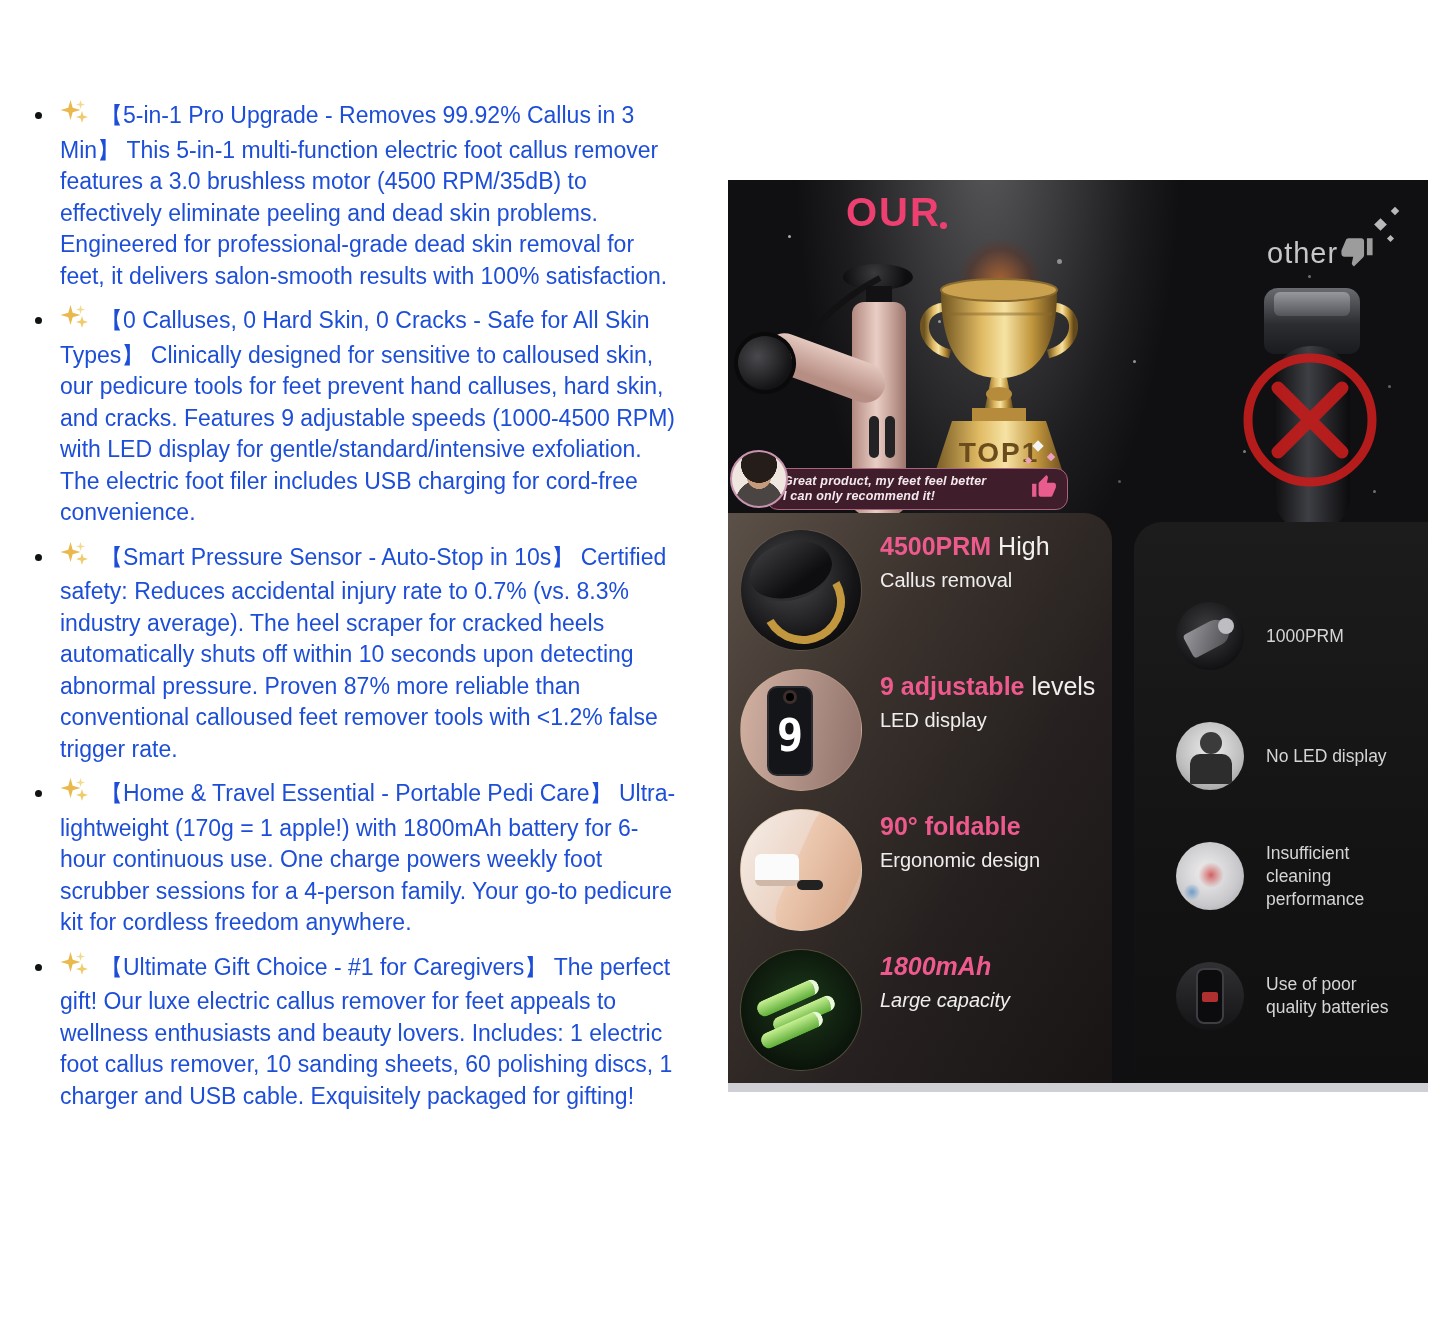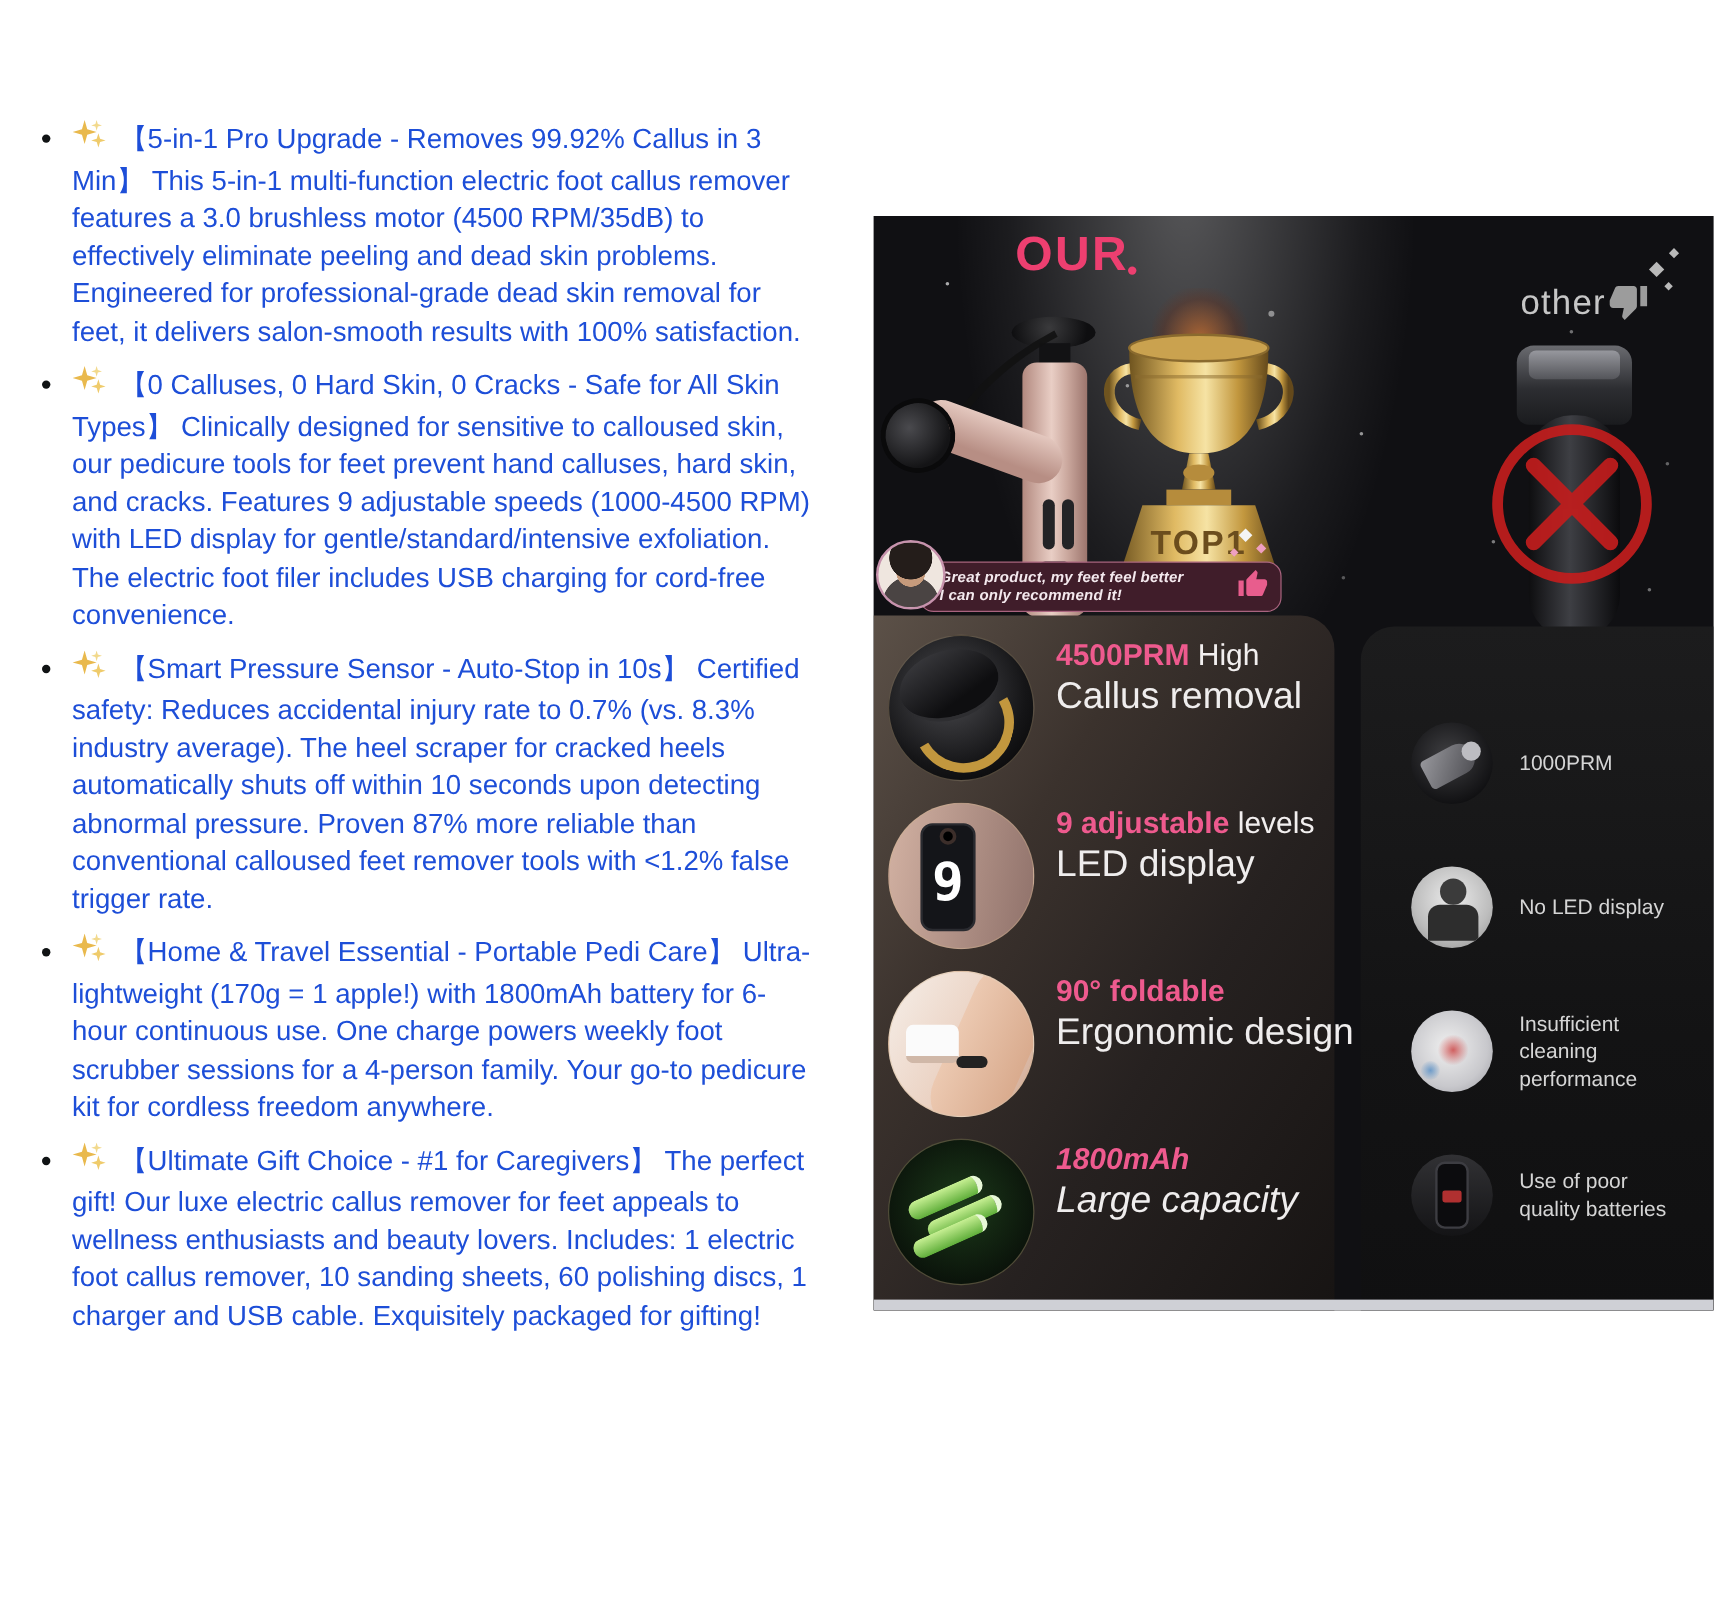--- a/index.html
+++ b/index.html
@@ -91,21 +91,21 @@
 
   
   .panel-our { position:absolute; left:0; top:333px; width:384px; height:579px; z-index:4;
                border-top-right-radius:28px;
                background:linear-gradient(122deg,#5c5148 0%,#3b322d 32%,#262120 62%,#171413 100%); }
   .frow { position:absolute; left:12px; display:flex; align-items:flex-start; gap:18px; height:132px; }
   .frow.r1{ top:16px; } .frow.r2{ top:156px; } .frow.r3{ top:296px; } .frow.r4{ top:436px;font-style:italic; }
   .fcircle { width:122px; height:122px; border-radius:50%; position:relative; flex:0 0 auto;
              border:1px solid rgba(210,180,140,.35); overflow:hidden; }
   .ftext .l1 { font-size:25px; color:#F2EFEF; line-height:34px; white-space:nowrap; }
-  .ftext .l2 { font-size:31px; color:#EFEDED; line-height:34px; white-space:nowrap; }
+  .ftext .l2 { font-size:20px; color:#EFEDED; line-height:34px; white-space:nowrap; }
   .hl { color:#EE5A8E; font-weight:700; }
 
   
   .c-roller { background:radial-gradient(circle at 42% 38%, #4c4c50, #151517 62%, #000); }
   .c-roller .disc { position:absolute; left:8px; top:12px; width:84px; height:58px; border-radius:50%;
                     background:linear-gradient(160deg,#3f3f43,#0e0e10 70%); transform:rotate(-16deg);
                     border-bottom:3px solid #2e2e31; }
   .c-roller .arc { position:absolute; left:20px; top:30px; width:84px; height:84px; border-radius:50%;
                    border:8px solid transparent; border-bottom-color:#c2973e; border-right-color:#c2973e;
                    transform:rotate(15deg); }

